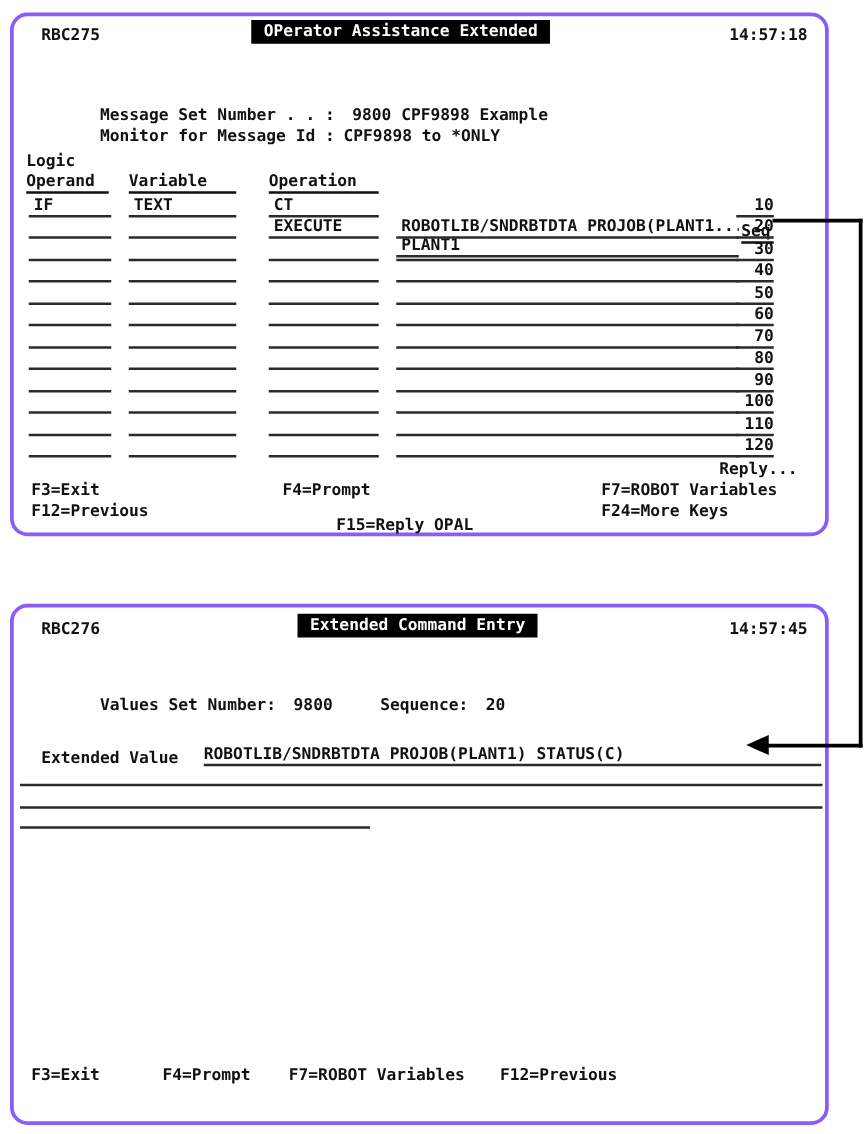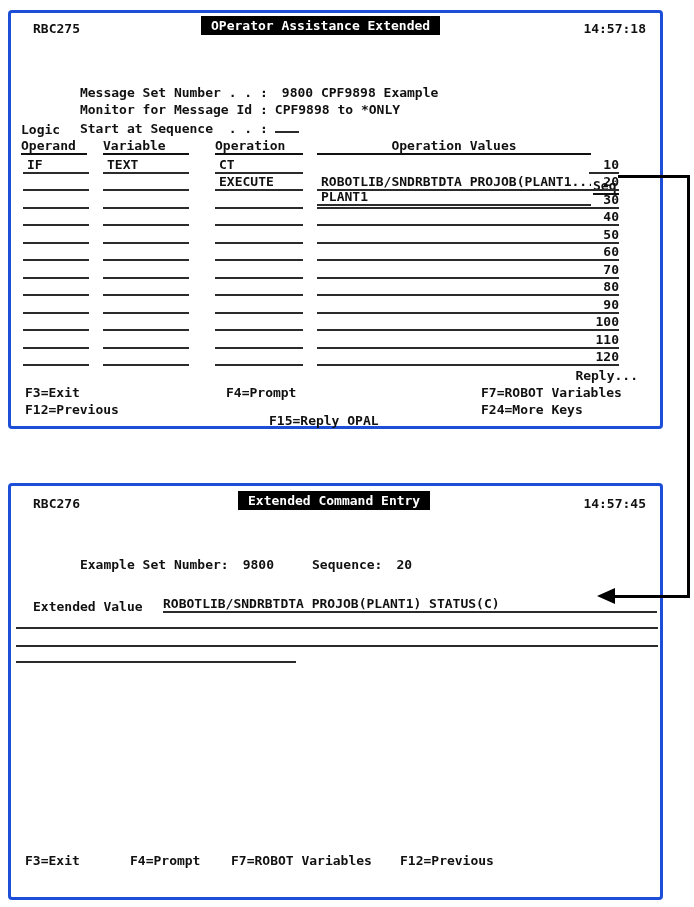--- a/index.html
+++ b/index.html
@@ -1,18 +1,18 @@
 <!DOCTYPE html>
 <html><head>
 <meta charset="utf-8">
 <style>
   html,body{margin:0;padding:0;background:#fff;}
   #stage{position:relative;width:694px;height:907px;background:#ffffff;overflow:hidden;
          font-family:"DejaVu Sans Mono",monospace;font-weight:bold;color:#111;}
-  .panel{position:absolute;border:3px solid #1d4ed8;border-radius:4px;background:#fff;box-sizing:border-box;}
+  .panel{position:absolute;border:3px solid #8b5cf6;border-radius:14px;background:#fff;box-sizing:border-box;}
   #panel1{left:8px;top:10px;width:655px;height:419px;}
   #panel2{left:8px;top:483px;width:655px;height:417px;}
   .abs{position:absolute;white-space:pre;}
   .t13{font-size:13px;line-height:15px;}
   .tbar{position:absolute;background:#000;color:#fff;font-size:13px;line-height:19px;
         padding:0 10px;height:19px;white-space:pre;}
   .cell{position:absolute;height:14px;border-bottom:2px solid #2b2b2b;font-size:13px;
         line-height:14px;white-space:pre;overflow:hidden;}
   .hdr{position:absolute;height:14px;border-bottom:2px solid #111;font-size:13px;
        line-height:14px;white-space:pre;}
@@ -34,29 +34,25 @@
     <div class="abs t13" style="left:22px;top:8px;">RBC275</div>
     <div class="tbar" style="left:190px;top:3px;">OPerator Assistance Extended</div>
     <div class="abs t13" style="right:14px;top:8px;">14:57:18</div>
 
     <div class="abs t13" style="left:22px;top:57px;">
       <span>Message Set Number . . :</span><span style="display:inline-block;width:14px;"></span><span>9800 CPF9898 Example</span>
     </div>
     <div class="abs t13" style="left:22px;top:74px;text-align:right;">
       <span>Monitor for Message Id :</span><span style="display:inline-block;width:7px;"></span><span>CPF9898 to *ONLY</span>
     </div>
-    <div class="abs t13" style="left:22px;top:91px;">
-      <span>Start at Sequence  . . :</span><span style="display:inline-block;width:7px;"></span><span style="display:inline-block;width:24px;height:12px;border-bottom:2px solid #2b2b2b;"></span>
-    </div>
 
     <div class="abs t13" style="left:10px;top:109px;">Logic</div>
     <div class="hdr c-operand" style="left:10px;top:126px;">Operand</div>
     <div class="hdr c-variable" style="top:126px;">Variable</div>
     <div class="hdr c-operation" style="top:126px;">Operation</div>
-    <div class="hdr c-values" style="top:126px;text-align:center;">Operation Values</div>
     <div class="hdr" style="left:582px;width:26px;top:126px;margin-top:40px;">Seq</div>
 
     <div>
       <div class="cell c-operand pad4" style="top:145px;">IF</div>
       <div class="cell c-variable pad4" style="top:145px;">TEXT</div>
       <div class="cell c-operation pad4" style="top:145px;">CT</div>
       <div class="cell c-values pad4" style="top:145px;margin-top:32px;">PLANT1</div>
       <div class="cell c-seq" style="top:145px;">10</div>
     </div>
     <div>
@@ -146,21 +142,21 @@
     <div class="abs t13" style="left:215px;top:400px;margin-left:43px;">F15=Reply OPAL</div>
     <div class="abs t13" style="left:470px;top:389px;">F24=More Keys</div>
   </div>
 
   <div class="panel" id="panel2">
     <div class="abs t13" style="left:22px;top:10px;">RBC276</div>
     <div class="tbar" style="left:227px;top:5px;">Extended Command Entry</div>
     <div class="abs t13" style="right:14px;top:10px;">14:57:45</div>
 
     <div class="abs t13" style="left:22px;top:56px;">
-      <span>Example Set Number:</span><span style="display:inline-block;width:14px;"></span><span>9800</span><span style="display:inline-block;width:38px;"></span><span>Sequence:</span><span style="display:inline-block;width:14px;"></span><span>20</span>
+      <span>Values Set Number:</span><span style="display:inline-block;width:14px;"></span><span>9800</span><span style="display:inline-block;width:38px;"></span><span>Sequence:</span><span style="display:inline-block;width:14px;"></span><span>20</span>
     </div>
 
     <div class="abs t13" style="left:22px;top:113px;">Extended Value</div>
     <div class="cell" style="left:152px;top:111px;width:494px;">ROBOTLIB/SNDRBTDTA PROJOB(PLANT1) STATUS(C)</div>
 
     <div class="rule" style="left:5px;top:141px;width:642px;"></div>
     <div class="rule" style="left:5px;top:159px;width:642px;"></div>
     <div class="rule" style="left:5px;top:175px;width:280px;"></div>
 
     <div class="abs t13" style="left:14px;top:367px;">F3=Exit</div>

